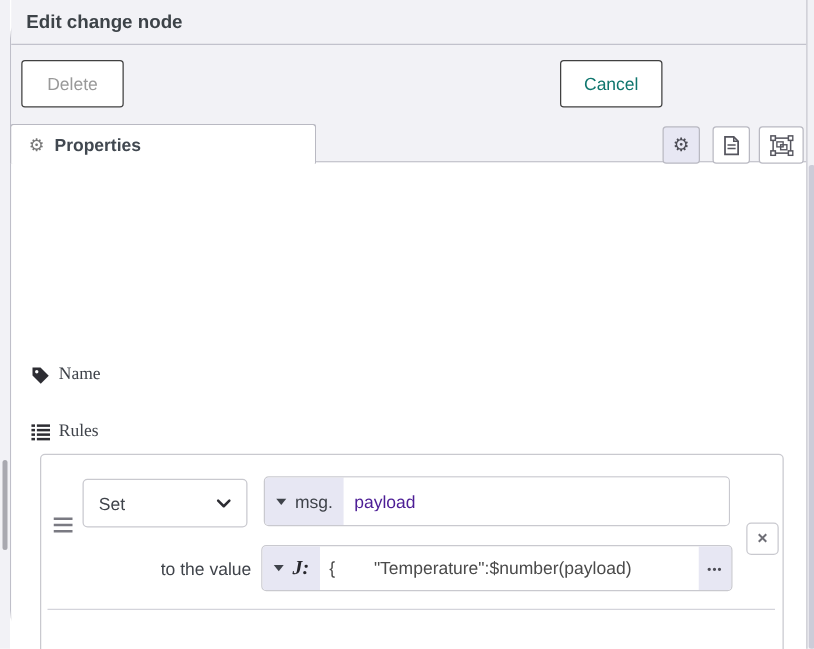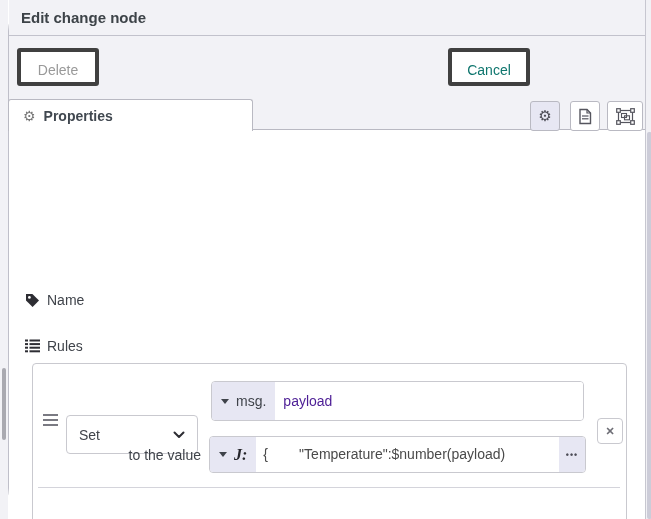--- a/index.html
+++ b/index.html
@@ -15,21 +15,21 @@
   #dialog { left:8px; top:0; width:643px; height:519px; background:#fff;
             border-left:1px solid #bfbfc9;border-radius:31px; }
 
   
   #header { left:0; top:0; width:100%; height:36px; background:#f2f2f6;
             border-bottom:1px solid #c2c2cc; }
   #title { left:12px; top:0; line-height:35px; font-size:15px; font-weight:bold; color:#3d4348; }
 
   
   #toolbar { left:0; top:36px; width:100%; height:60px; background:#f2f2f6; }
-  .btn { position:absolute; top:12px; height:38px; border:4px solid #404040; border-radius:3px;
+  .btn { position:absolute; top:12px; height:38px; border:1px solid #404040; border-radius:3px;
          background:#fff; color:#999; font-size:14px; text-align:center; line-height:36px; cursor:pointer; }
   #btn-delete { left:8px;  width:82px; }
   #btn-cancel { left:439px; width:82px; color:#0f766e; }
   #btn-done   { left:544px; width:74px; background:#8b121f; border-color:#8b121f; color:#fff; }
 
   
   #tabbar { left:0; top:96px; width:100%; height:34px; background:#f2f2f6;
             border-bottom:1px solid #b9b9c2; }
   #tab-properties { left:-1px; top:3px; width:245px; height:32px; background:#fff;
             border:1px solid #b9b9c2; border-bottom:none; border-radius:3px 3px 0 0;
@@ -40,38 +40,38 @@
             border:1px solid #b9b9c2; border-radius:3px; z-index:2;
             display:flex; align-items:center; justify-content:center; cursor:pointer; }
   #btn-edit-props { left:521px; width:30px; background:#e7e7f3; }
   #btn-edit-props .glyph { font-size:15px; color:#4c4c55; }
   #btn-edit-desc  { left:561px; width:30px; }
   #btn-edit-appearance { left:598px; width:36px; }
 
   
   #content { left:0; top:130px; width:100%; height:389px; background:#fff; }
 
-  .form-label { display:flex; align-items:center; gap:7px; font-size:14px; color:#3f434a; }
+  .form-label { display:flex; align-items:center; gap:7px; font-size:14px; color:#3f434a;font-family:Liberation Serif, serif; }
   #name-row-label  { left:16px; top:151px; height:38px; }
   #rules-row-label { left:16px; top:205px; height:22px; }
 
   #name-input { left:148px; top:150px; width:464px; height:39px; border:1px solid #c9c9cf;
             border-radius:4px; font-size:14px; color:#4a4a4a; padding:0 12px; outline:none;
             font-family:"Liberation Sans", sans-serif; }
 
   
   #rules-box { left:23px; top:233px; width:595px; height:316px; border:1px solid #c9c9cf;
             border-radius:4px; background:#fff; }
 
   #drag-handle { left:10px; top:50px; width:16px; height:14px; cursor:grab; }
   #drag-handle .bar { position:absolute; left:0; width:15px; height:2px; background:#7a7a82; }
 
   #action-select { left:33px; top:19px; width:132px; height:39px; border:1px solid #c9c9cf;
             border-radius:4px; background:#fff; display:flex; align-items:center;
-            justify-content:space-between; padding:0 12px; font-size:14px; color:#3f434a; cursor:pointer;margin-top:32px; }
+            justify-content:space-between; padding:0 12px; font-size:14px; color:#3f434a; cursor:pointer; }
 
   .typed-input { position:absolute; border:1px solid #c9c9cf; border-radius:4px;
             background:#fff; display:flex; overflow:hidden; align-items:stretch; }
   #prop-input  { left:178px; top:17px; width:373px; height:40px; }
   #value-input { left:176px; top:72px; width:377px; height:37px; }
   .ti-btn { display:flex; align-items:center; gap:7px; background:#e7e7f3;
             padding:0 9px; cursor:pointer; flex:none; }
   .caret { width:0; height:0; border-left:4px solid transparent; border-right:4px solid transparent;
             border-top:5px solid #3f434a; }
   .ti-btn .ti-lbl { font-size:14px; color:#3f434a; }

